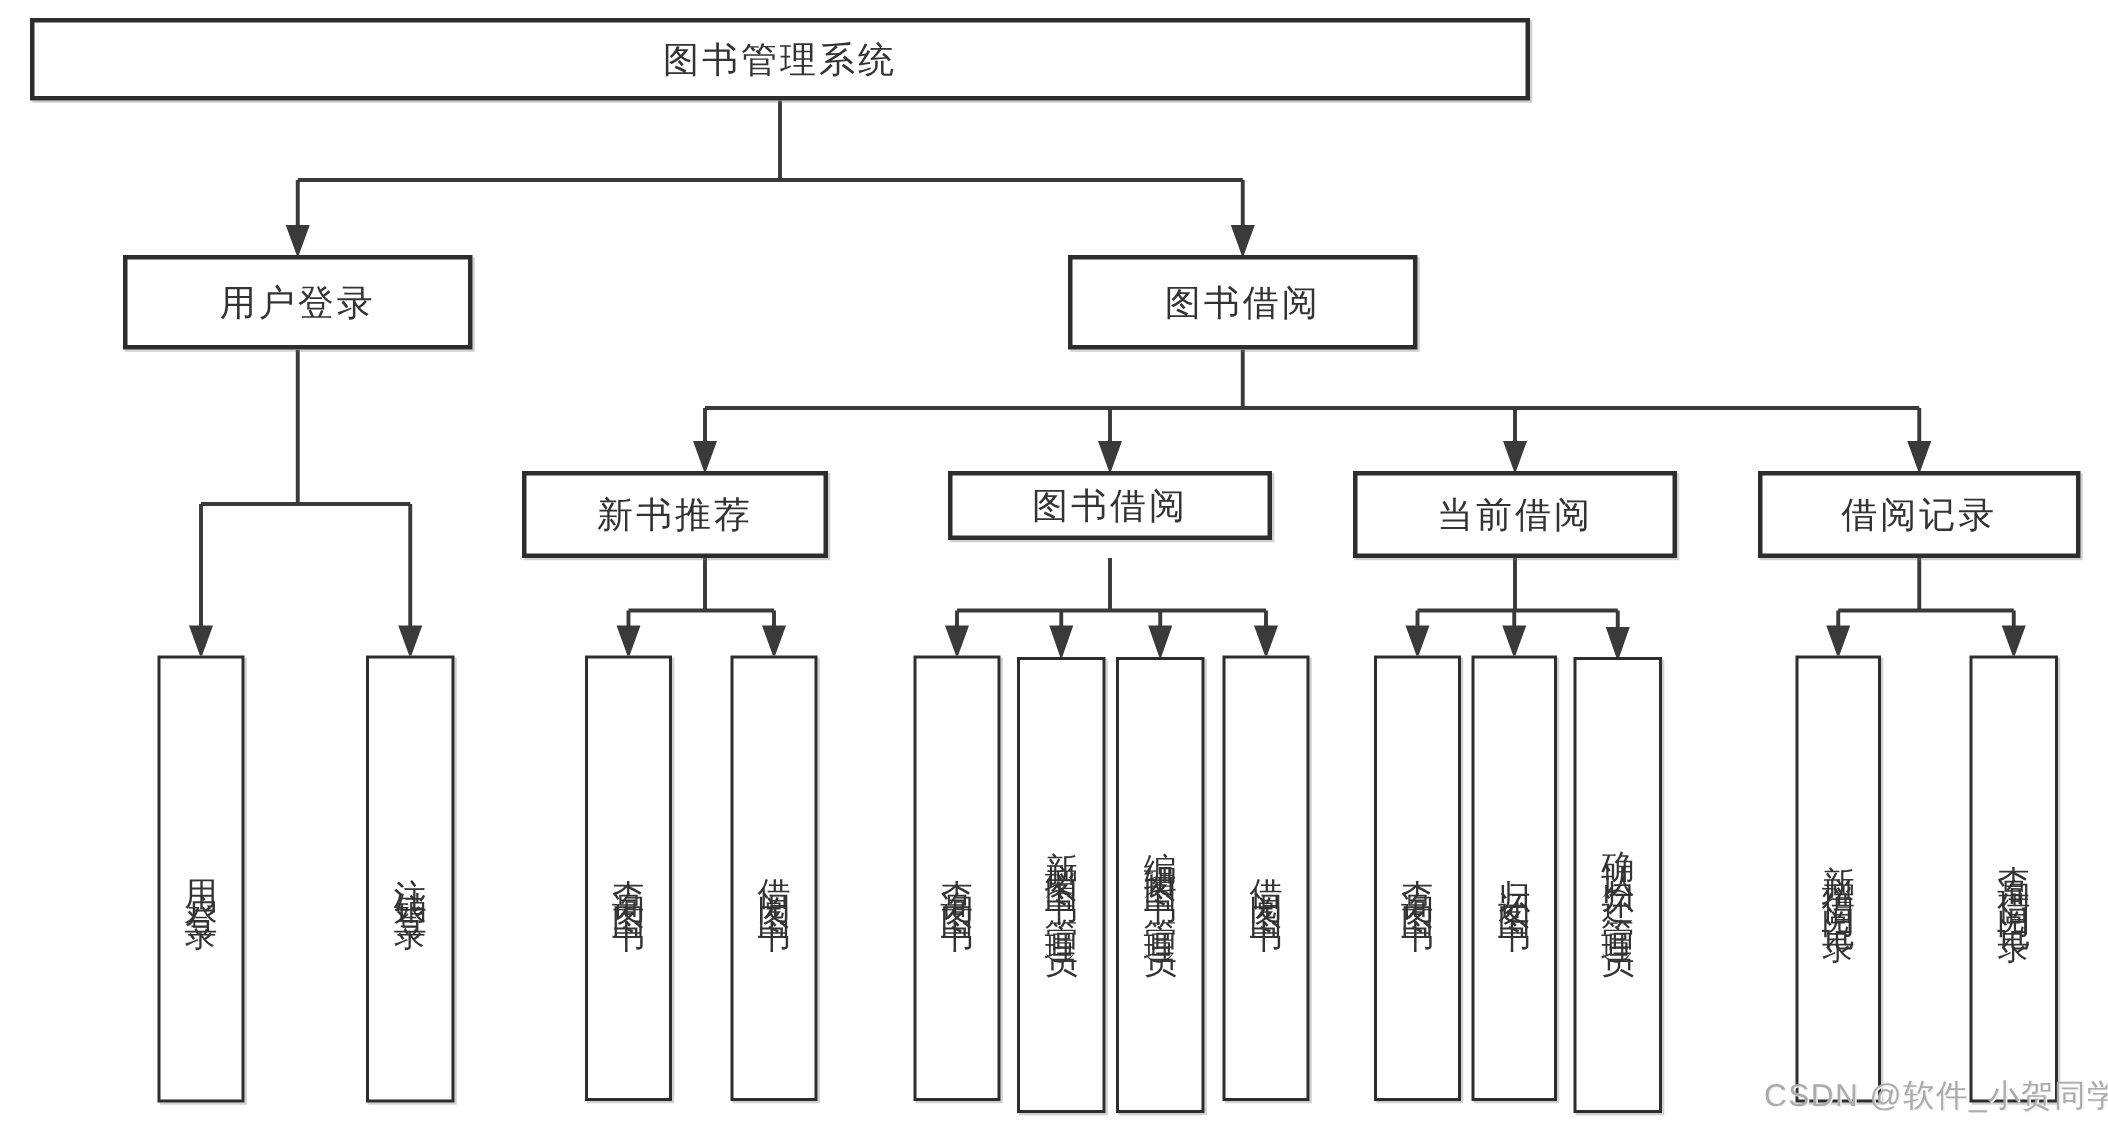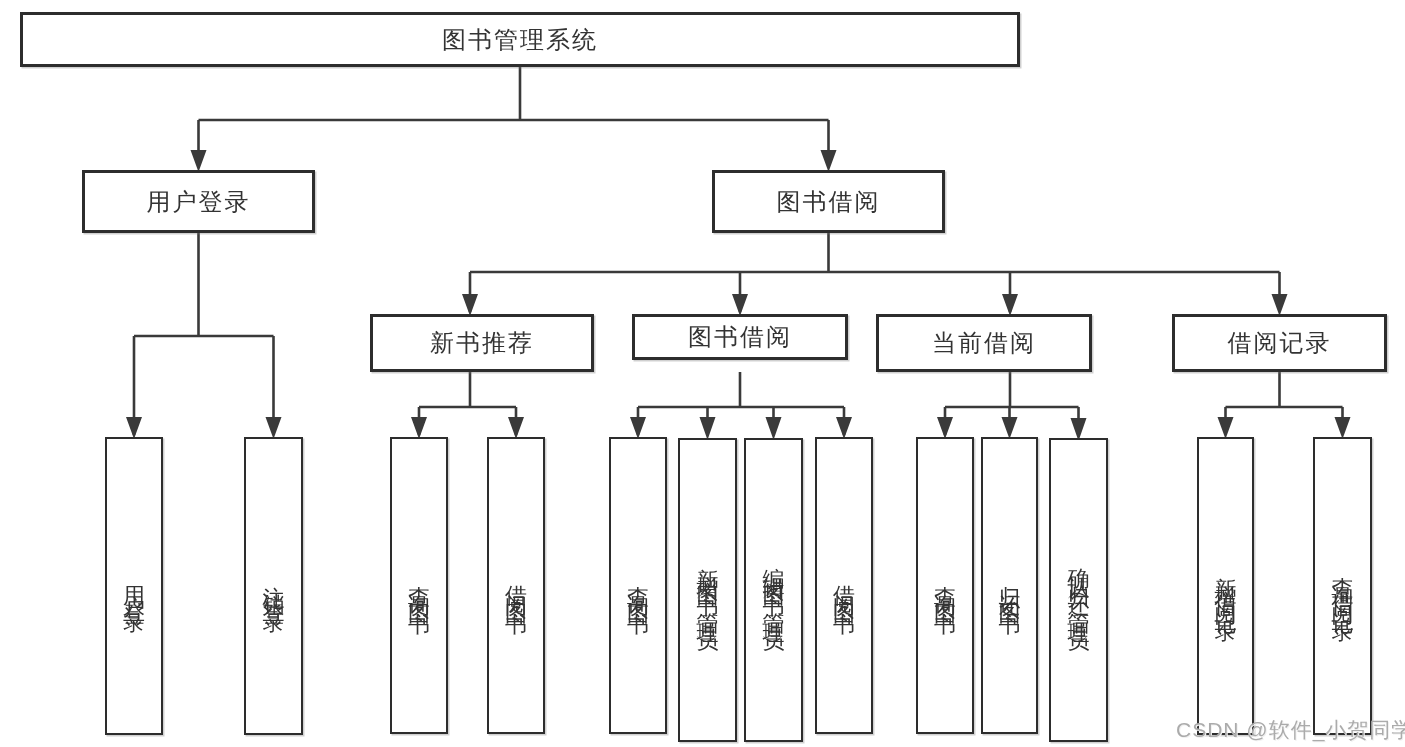--- a/index.html
+++ b/index.html
@@ -56,27 +56,27 @@
     <span>图书管理系统</span>
   </div>
 
   <div class="box" style="left:82px;top:170px;width:233px;height:63px">
     <span>用户登录</span>
   </div>
   <div class="box" style="left:712px;top:170px;width:233px;height:63px">
     <span>图书借阅</span>
   </div>
 
-  <div class="box" style="left:370px;top:314px;width:224px;height:58px">
+  <div class="box" style="left:348px;top:314px;width:204px;height:58px">
     <span>新书推荐</span>
   </div>
   <div class="box" style="left:632px;top:314px;width:216px;height:46px">
     <span>图书借阅</span>
   </div>
-  <div class="box" style="left:876px;top:314px;width:216px;height:58px">
+  <div class="box" style="left:902px;top:314px;width:216px;height:58px">
     <span>当前借阅</span>
   </div>
   <div class="box" style="left:1172px;top:314px;width:215px;height:58px">
     <span>借阅记录</span>
   </div>
 
   <div class="leaf" style="left:105px;top:437px;width:58px;height:298px">
     <span>用户登录</span>
   </div>
   <div class="leaf" style="left:244px;top:437px;width:59px;height:298px">

